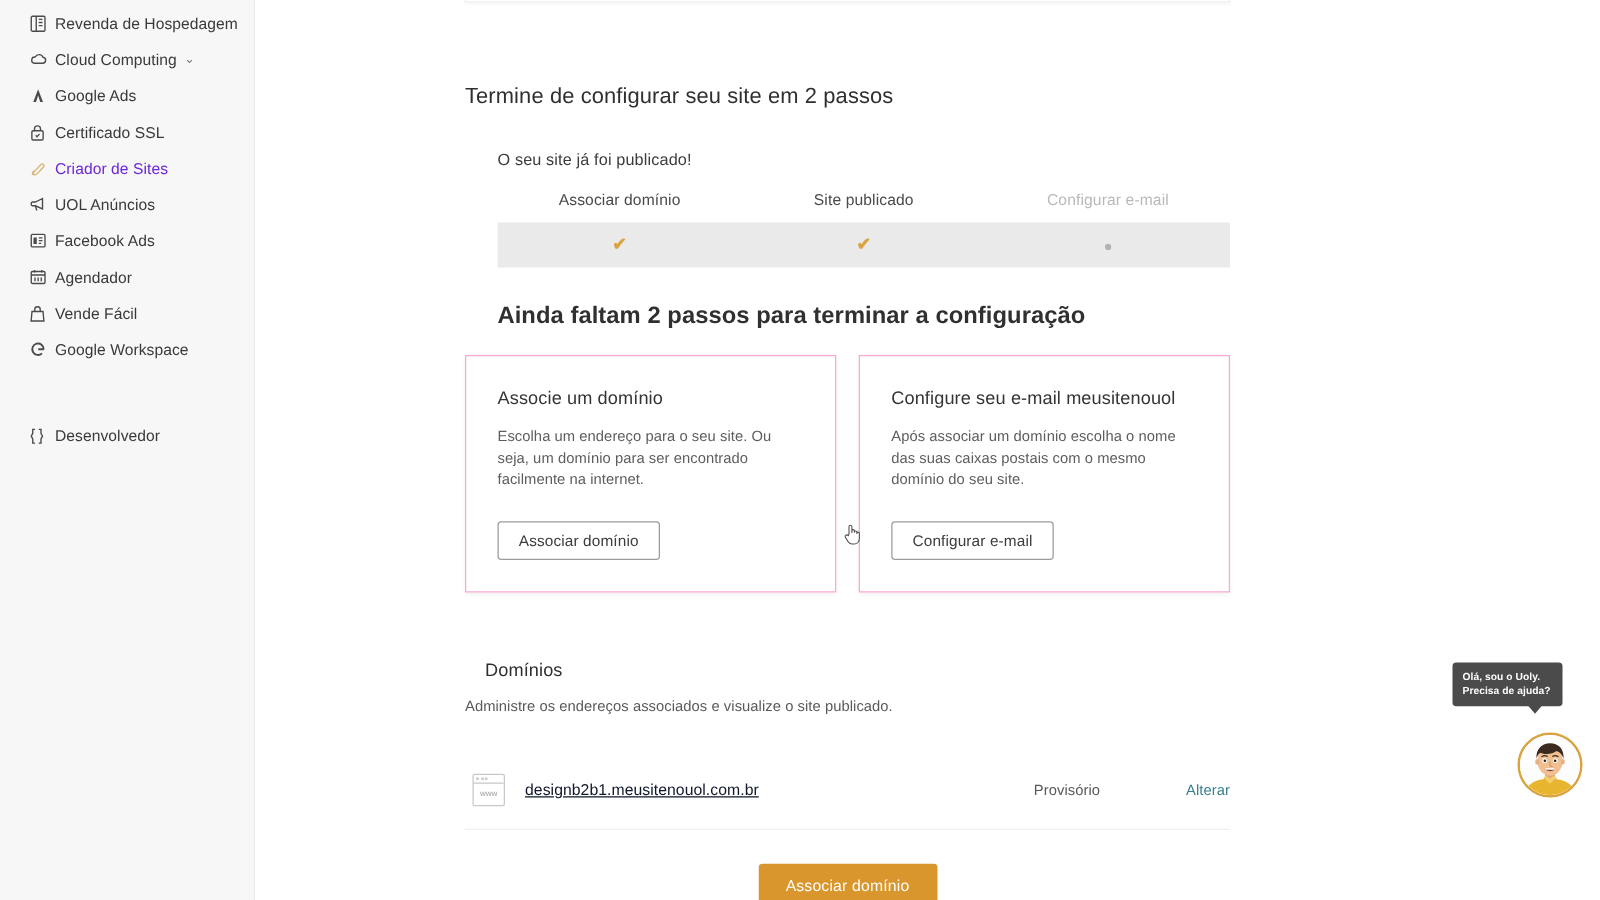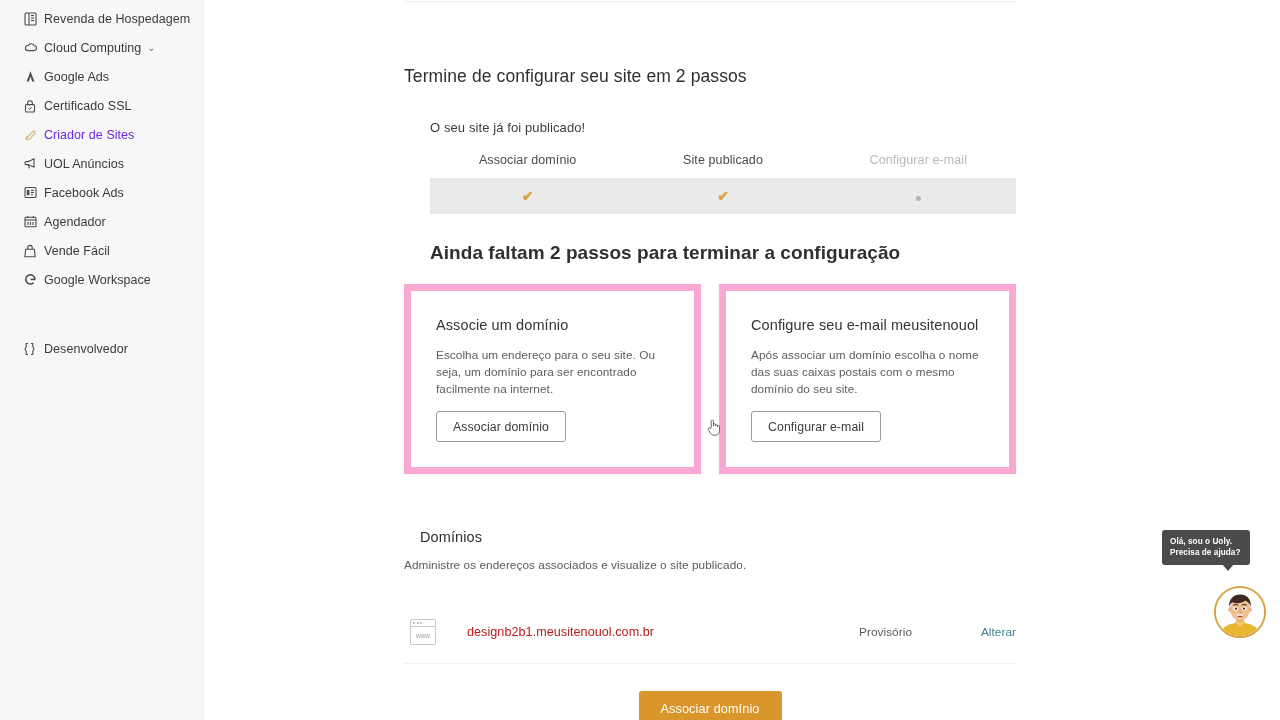--- a/index.html
+++ b/index.html
@@ -11,21 +11,20 @@
     background: #ffffff;
     font-family: "Liberation Sans", sans-serif;
     -webkit-font-smoothing: antialiased;
   }
 
   #app {
     position: relative;
     width: 1280px;
     height: 640px;
     display: flex;
-    gap: 32px;
   }
 
   
   .sidebar {
     width: 204px;
     height: 720px;
     background: #f7f7f8;
     border-right: 1px solid #ededee;
     padding-top: 4px;
     flex: 0 0 204px;
@@ -158,21 +157,21 @@
   }
 
   
   .card-row {
     margin-top: 20px;
     display: flex;
     gap: 18px;
   }
   .mini-card {
     background: #fff;
-    border: 7px solid #f9a8d4;
+    border: 1px solid #f9a8d4;
     box-shadow: 0 1px 4px rgba(0,0,0,0.07);
     width: 297px;
     height: 190px;
     padding: 26px 25px 0 25px;
     position: relative;
   }
   .mini-card h3 {
     font-size: 14.5px;
     font-weight: 400;
     color: #343436;
@@ -251,25 +250,26 @@
     flex: 1;
     display: flex;
     align-items: center;
     justify-content: center;
     font-size: 6.5px;
     color: #9d9d9f;
     letter-spacing: -.1px;
     font-family: "Liberation Sans", sans-serif;
   }
   .domain-name {
-    margin-left: 31px;
+    margin-left: 16px;
     font-size: 12.6px;
-    color: #b91c1c;
+    color: #0f172a;
     cursor: pointer;
     letter-spacing: .05px;
+    text-decoration: underline;
   }
   .domain-status {
     margin-left: auto;
     font-size: 11.8px;
     color: #58585a;
     letter-spacing: .05px;
   }
   .domain-action {
     width: 104px;
     text-align: right;

